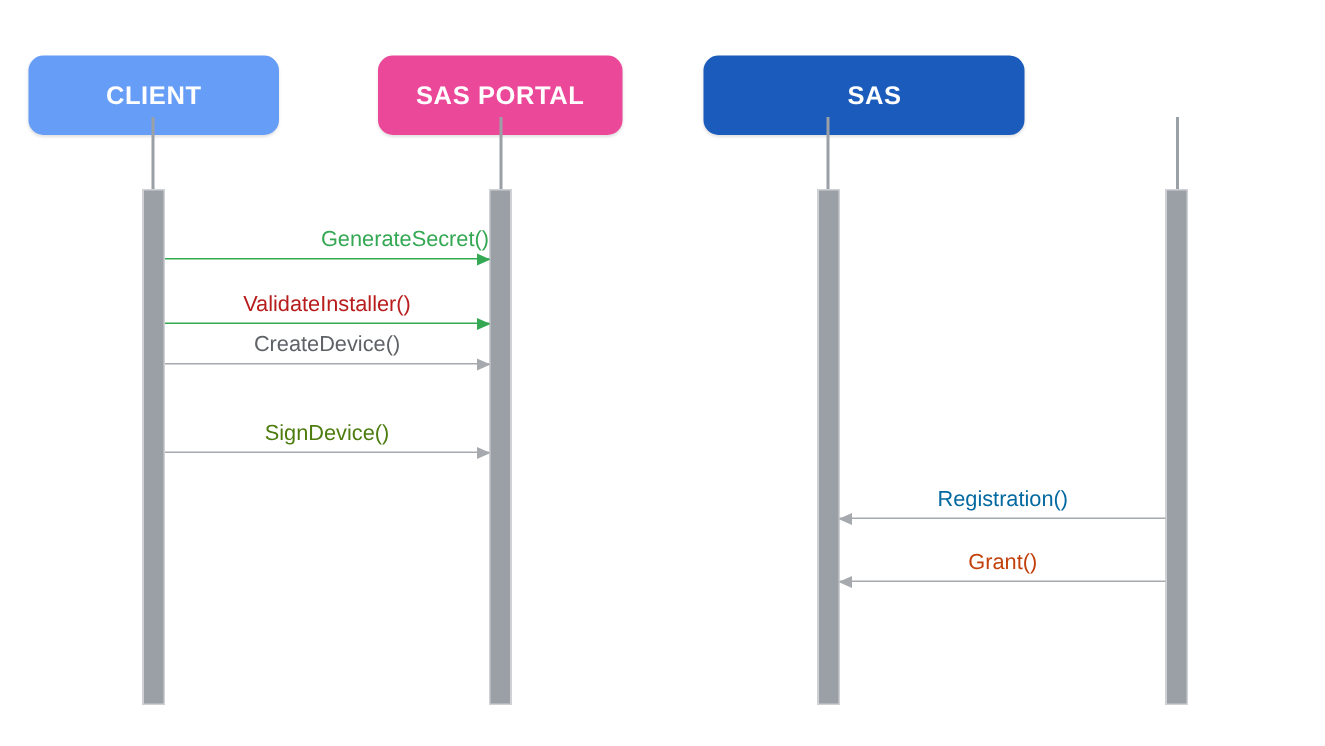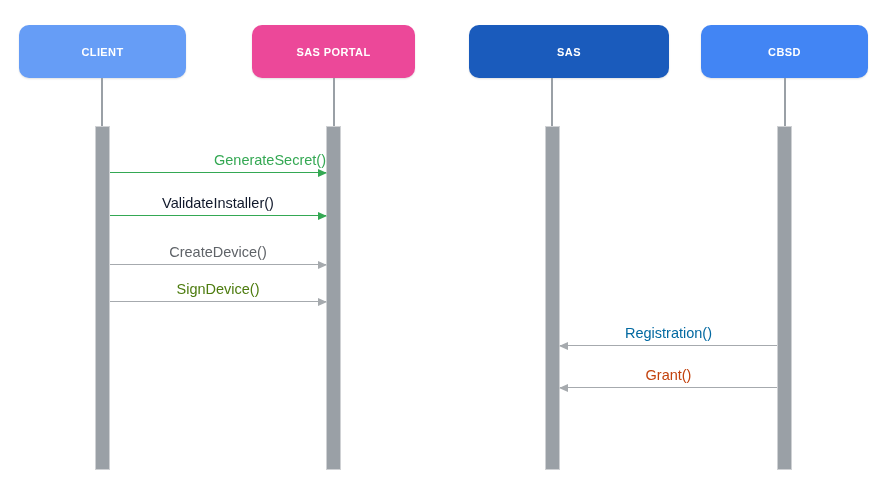--- a/index.html
+++ b/index.html
@@ -12,29 +12,29 @@
   .diagram {
     position: relative;
     width: 883px;
     height: 497px;
     background: #ffffff;
     overflow: hidden;
   }
   
   .actor-box {
     position: absolute;
-    top: 25px;
+    top: 37px;
     height: 53px;
     border-radius: 10px;
     display: flex;
     align-items: center;
     justify-content: center;
     color: #ffffff;
     font-weight: bold;
-    font-size: 11px;
+    font-size: 17px;
     letter-spacing: 0.4px;
     box-shadow: 0 1px 2px rgba(0,0,0,0.12);
   }
   
   .lifeline {
     position: absolute;
     top: 78px;
     width: 2px;
     height: 48px;
     background: #9AA0A6;
@@ -88,46 +88,45 @@
     white-space: nowrap;
   }
 </style>
 </head>
 <body>
 
 <div class="diagram">
 
   <div class="actor-box" style="left: 19px; width: 167px; background: rgb(102, 157, 246);">CLIENT</div>
   <div class="actor-box" style="left: 252px; width: 163px; background: #ec4899;">SAS PORTAL</div>
-  <div class="actor-box" style="left: 469px; width: 200px; background: rgb(26, 91, 188);">SAS</div>
-  <div class="actor-box" style="left: 701px; width: 167px; background: rgb(66, 133, 244);">CBSD</div>
+  <div class="actor-box" style="left: 469px; width: 200px; background: rgb(26, 91, 188); padding-left: 14px;">SAS</div>
 
   <div class="lifeline" style="left: 101px; background: rgb(154, 160, 166);"></div>
   <div class="lifeline" style="left: 333px; background: rgb(154, 160, 166);"></div>
   <div class="lifeline" style="left: 551px; background: rgb(154, 160, 166);"></div>
   <div class="lifeline" style="left: 784px; background: rgb(154, 160, 166);"></div>
 
   <div class="activation-bar" style="left: 95px; background: rgb(154, 160, 166);"></div>
   <div class="activation-bar" style="left: 326px; background: rgb(154, 160, 166);"></div>
   <div class="activation-bar" style="left: 545px; background: rgb(154, 160, 166);"></div>
   <div class="activation-bar" style="left: 777px; background: rgb(154, 160, 166);"></div>
 
   <div class="message" style="left: 110px; top: 172px; width: 216px; color: rgb(52, 168, 83);">
     <div class="msg-label" style="color: rgb(52, 168, 83); text-align: right;">GenerateSecret()</div>
     <div class="msg-line"></div>
     <span class="arrow-head right"></span>
   </div>
 
   <div class="message" style="left: 110px; top: 215px; width: 216px; color: rgb(52, 168, 83);">
-    <div class="msg-label" style="color: #0f172a;">ValidateInstaller()</div>
+    <div class="msg-label" style="color: #b91c1c;">ValidateInstaller()</div>
     <div class="msg-line"></div>
     <span class="arrow-head right"></span>
   </div>
 
-  <div class="message" style="left: 110px; top: 264px; width: 216px; color: rgb(166, 170, 174);">
+  <div class="message" style="left: 110px; top: 242px; width: 216px; color: rgb(166, 170, 174);">
     <div class="msg-label" style="color: rgb(95, 99, 104);">CreateDevice()</div>
     <div class="msg-line"></div>
     <span class="arrow-head right"></span>
   </div>
 
   <div class="message" style="left: 110px; top: 301px; width: 216px; color: rgb(166, 170, 174);">
     <div class="msg-label" style="color: #4d7c0f;">SignDevice()</div>
     <div class="msg-line"></div>
     <span class="arrow-head right"></span>
   </div>

